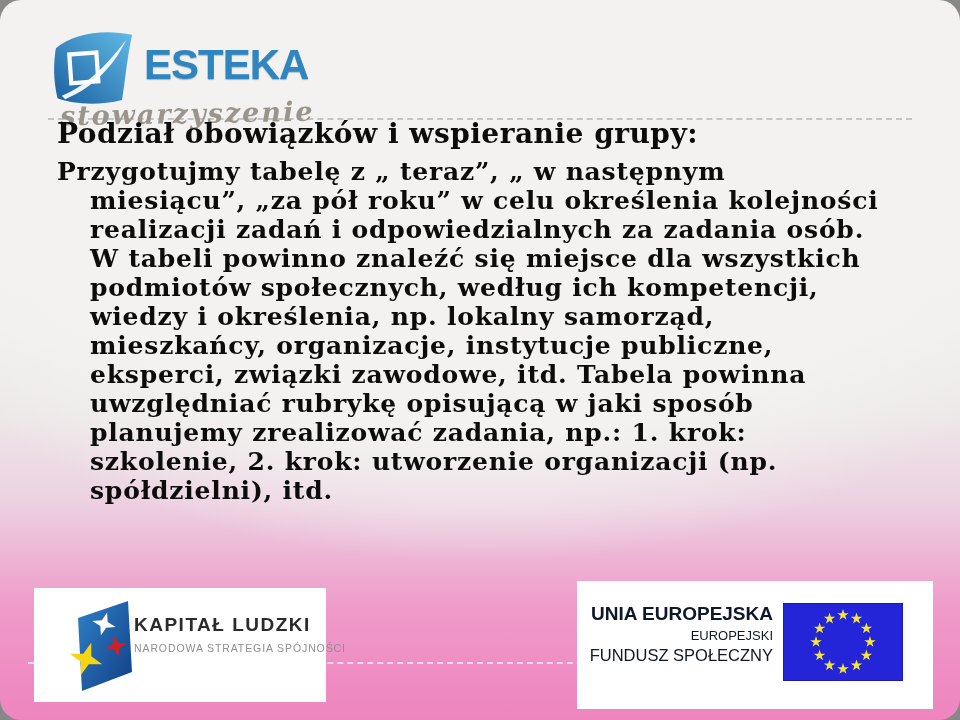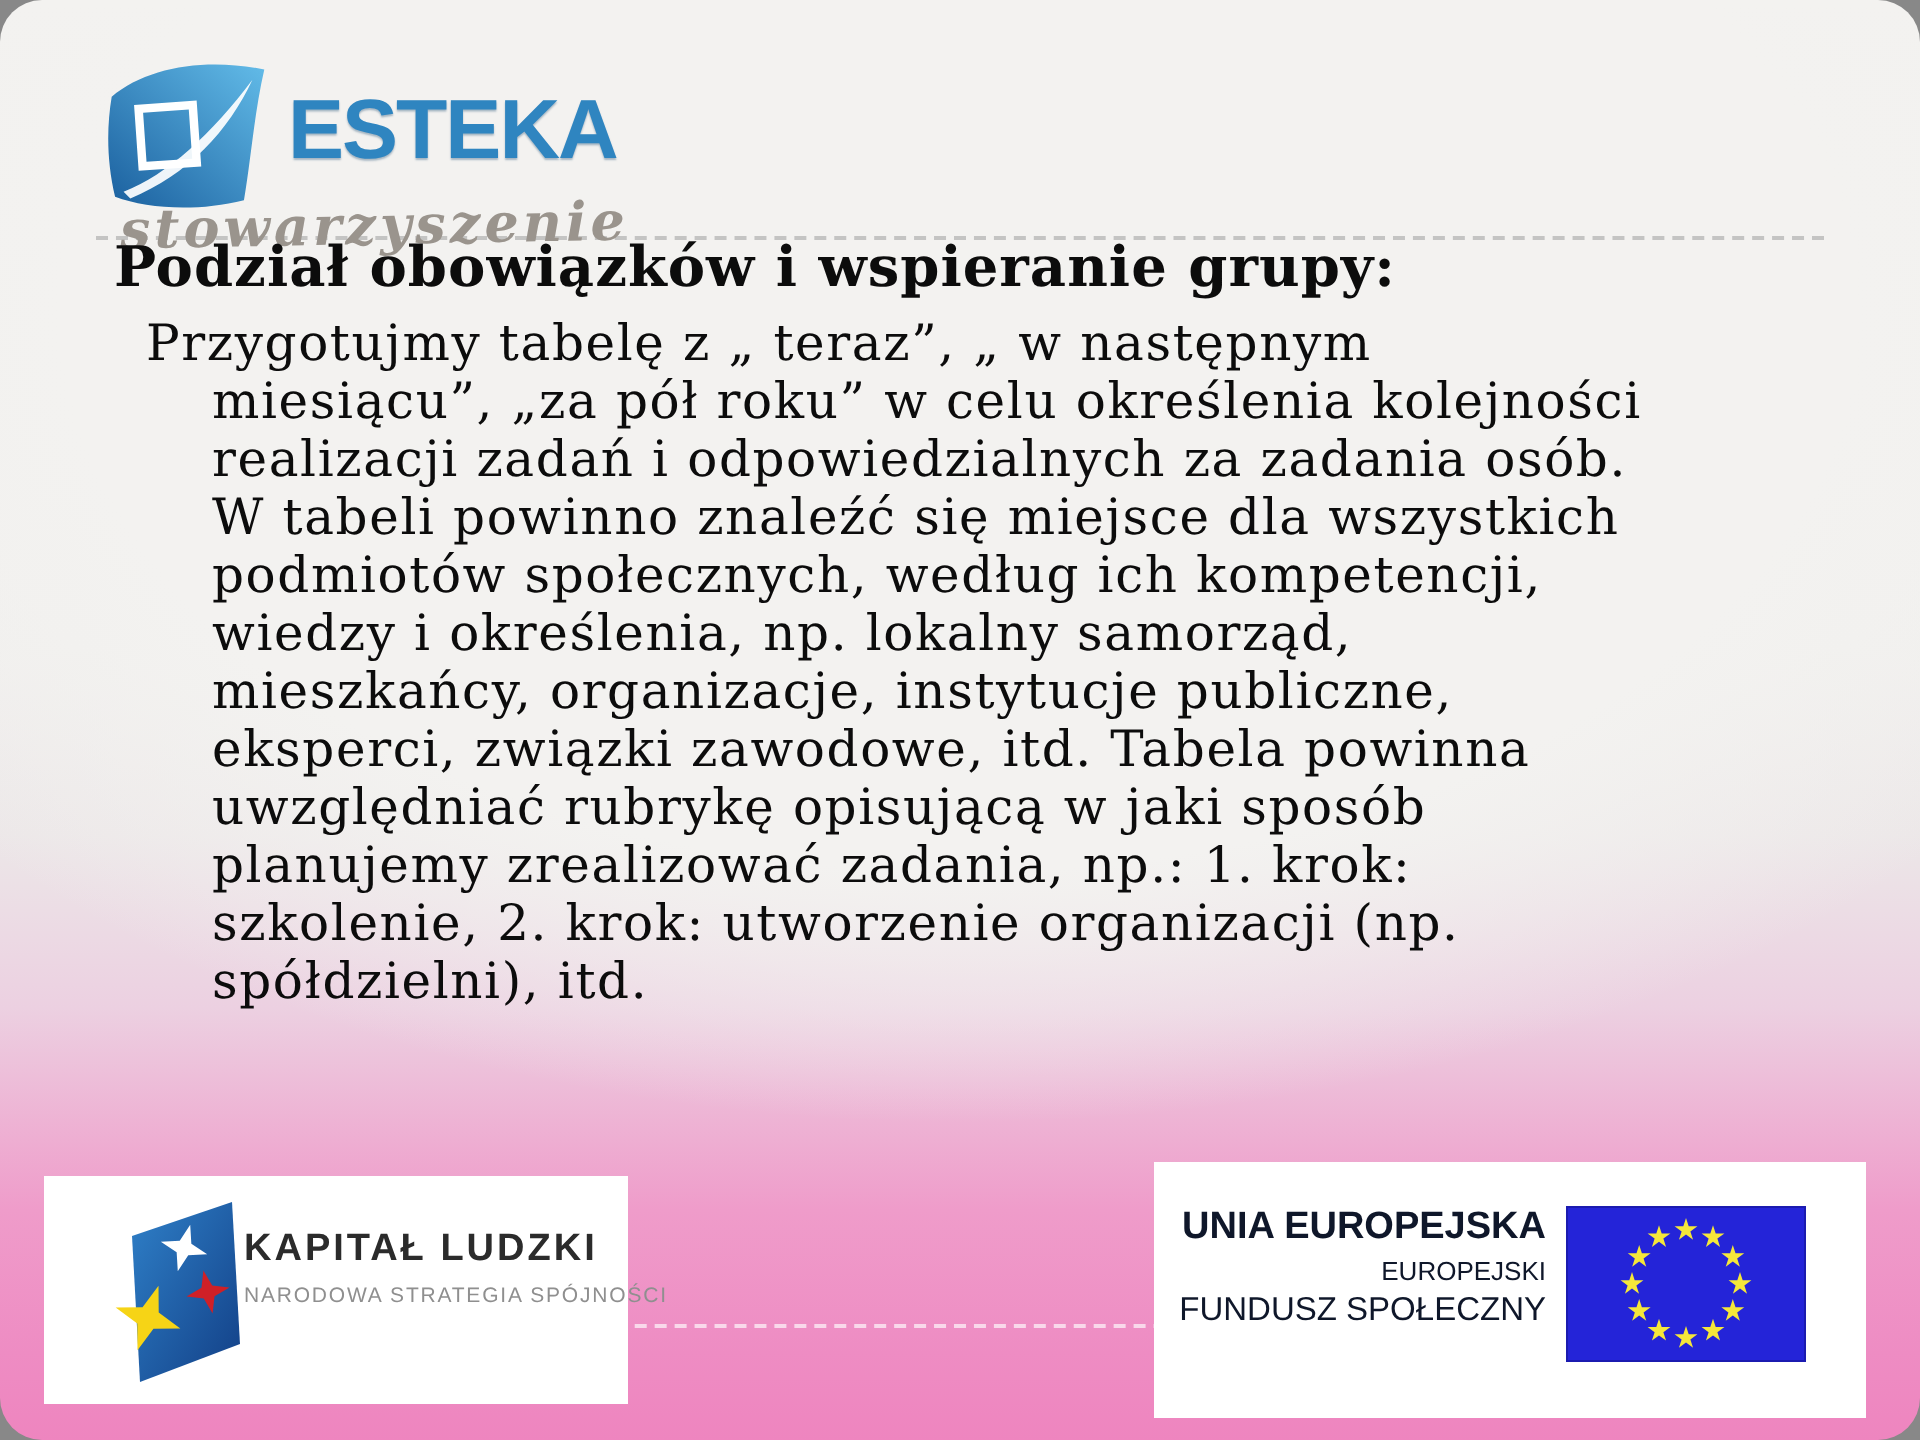--- a/index.html
+++ b/index.html
@@ -25,26 +25,26 @@
     font-size:27px;color:#9a948d;letter-spacing:2px;transform:rotate(-1deg);
   }
   .dash-top{position:absolute;left:48px;top:118px;width:864px;border-top:2px dashed #bcbcbc;opacity:.85;}
   .dash-bottom{position:absolute;left:28px;top:662px;width:904px;border-top:2px dashed rgba(255,255,255,.65);z-index:1;}
 
   .title{
     position:absolute;left:57px;top:117px;z-index:2;
     font-size:28px;font-weight:bold;color:#0c0c0c;letter-spacing:.5px;white-space:nowrap;
   }
   .body-text{position:absolute;left:57px;top:157px;z-index:2;}
-  .bl{font-size:25px;font-weight:normal;color:#0c0c0c;line-height:29px;letter-spacing:.8px;white-space:nowrap;margin-left:16px;}
+  .bl{font-size:25px;font-weight:bold;color:#0c0c0c;line-height:29px;letter-spacing:.8px;white-space:nowrap;}
   .bl.ind{padding-left:33px;}
 
   
   .box{position:absolute;background:#ffffff;z-index:2;}
-  .kl-box{left:22px;top:588px;width:292px;height:114px;}
+  .kl-box{left:34px;top:588px;width:292px;height:114px;}
   .kl-flag{position:absolute;left:30px;top:8px;width:78px;height:100px;}
   .kl-text{position:absolute;left:100px;top:26px;font-family:"Liberation Sans", sans-serif;}
   .kl-line1{font-size:19px;font-weight:bold;color:#2b2b2b;letter-spacing:1.5px;white-space:nowrap;}
   .kl-line2{font-size:10.5px;color:#8f8f8f;letter-spacing:.9px;margin-top:6px;white-space:nowrap;}
 
   .eu-box{left:577px;top:581px;width:356px;height:128px;}
   .eu-text{position:absolute;left:8px;top:22px;width:188px;text-align:right;font-family:"Liberation Sans", sans-serif;color:#0f172a;}
   .eu-line1{font-size:19px;font-weight:bold;white-space:nowrap;}
   .eu-line2{font-size:13px;margin-top:3px;white-space:nowrap;}
   .eu-line3{font-size:16.5px;margin-top:3px;white-space:nowrap;}

